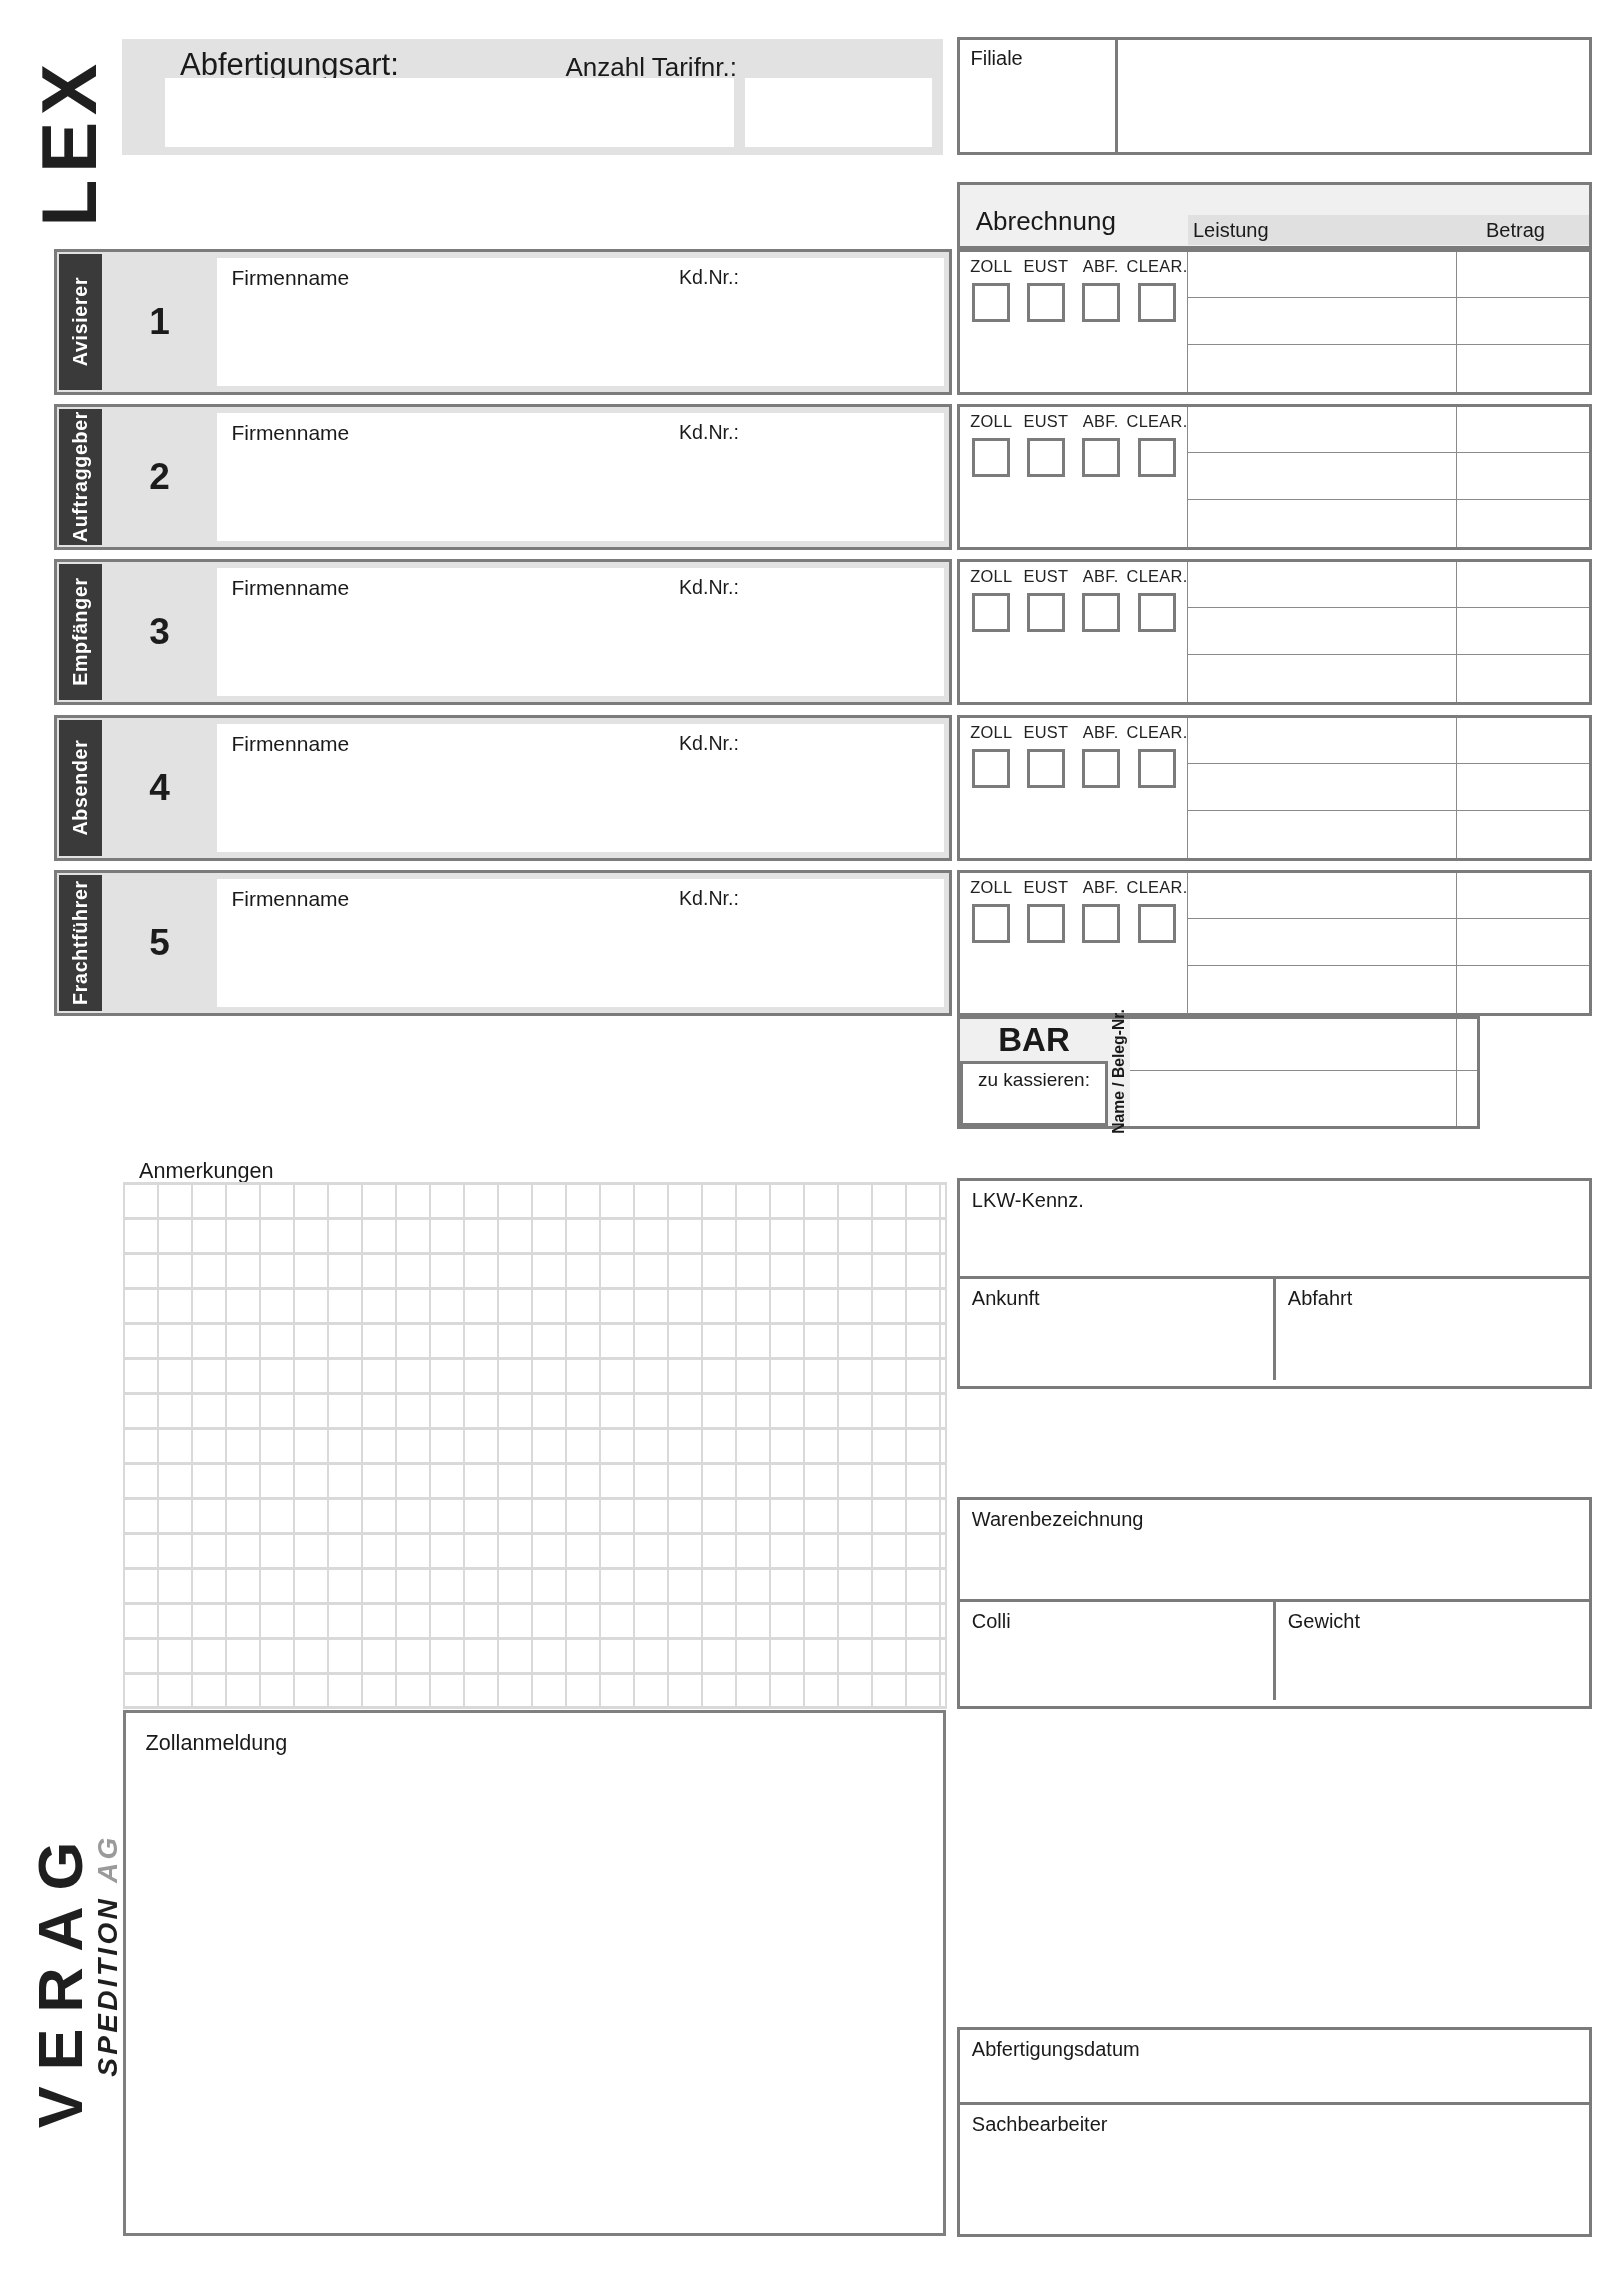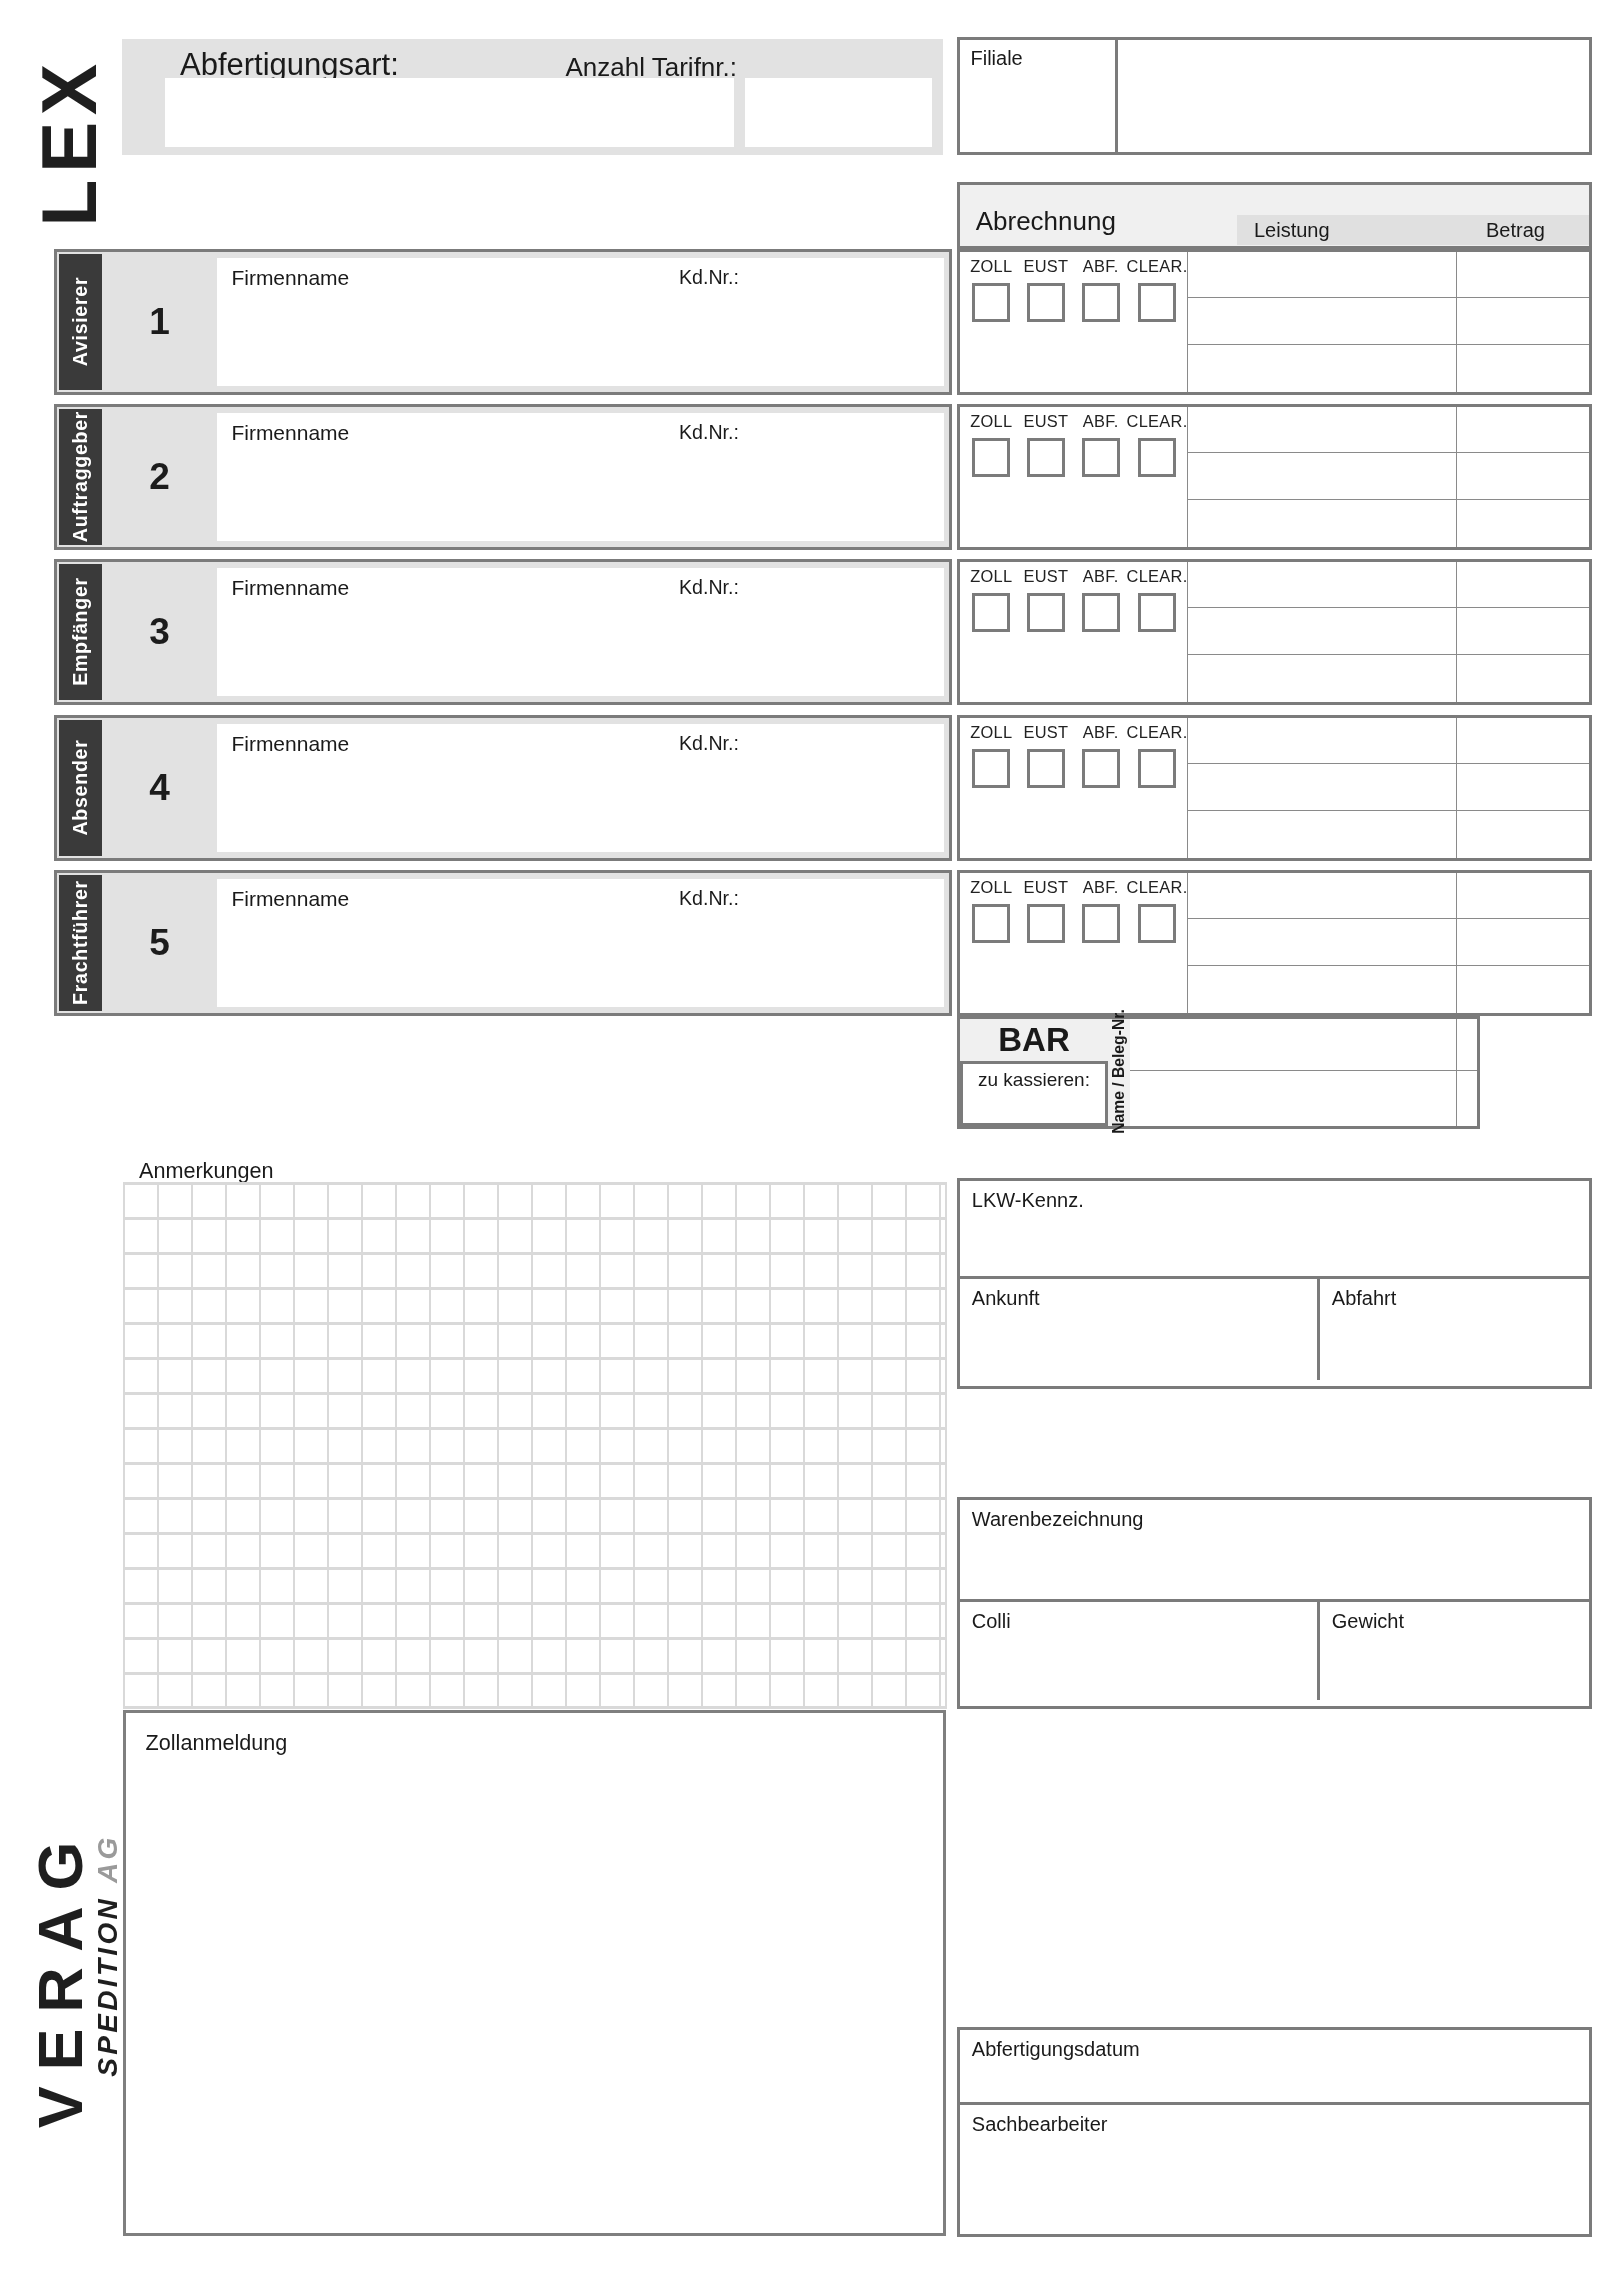--- a/index.html
+++ b/index.html
@@ -39,21 +39,21 @@
   .filiale-box { position:absolute; left:957px; top:37px; width:635px; height:118px;
                  border:3.9px solid #7b7b7b; background:#ffffff; display:flex; }
   .filiale-cell { width:158px; border-right:3.9px solid #7b7b7b; padding:6.5px 10.5px; font-size:20px; }
   .posnr-cell   { flex:1; padding:6.5px 11.8px; font-size:20px; }
   
   .abrech-header { position:absolute; left:957px; top:182px; width:635px; height:67px;
                    border:3.9px solid #7b7b7b; background:#f0f0f0;text-decoration:underline; }
   .abrech-title { position:absolute; left:15.7px; top:21px; font-size:26px; }
   .col-head { position:absolute; top:215px; height:30px; background:#e0e0e0;
               display:flex; align-items:center; font-size:20px; }
-  .leistung-head { left:1237px; width:268px; padding-left:17px; }
+  .leistung-head { left:1188px; width:268px; padding-left:5px; }
   .betrag-head   { left:1456px; width:133px; padding-left:30px; }
   
   .party-row { position:absolute; left:54px; width:898px; height:146px;
                border:3.3px solid #7b7b7b; background:#e2e2e2; }
   .role-strip { position:absolute; left:2px; top:2px; bottom:2px; width:43px; background:#3a3a3a; }
   .role-strip .vt { left:0; top:0; width:135px; height:43px;
                     color:#ffffff; font-size:19.6px; font-weight:600; letter-spacing:0.7px; }
   .row-num { position:absolute; left:45px; top:0; width:115px; height:100%;
              display:flex; align-items:center; justify-content:center;
              font-size:37px; font-weight:bold; color:#1c1c1c; }
@@ -91,21 +91,21 @@
     background-color:#ffffff;
     background-image:
       repeating-linear-gradient(to right,  #d9d9d9 0 2px, transparent 2px 34px),
       repeating-linear-gradient(to bottom, #d9d9d9 0 3.3px, transparent 3.3px 35px);
     border-right:2px solid #d9d9d9; border-bottom:3.3px solid #d9d9d9;
   }
   
   .group { position:absolute; left:957px; width:635px; border:3.9px solid #7b7b7b; background:#ffffff; }
   .group .top-cell { border-bottom:3.9px solid #7b7b7b; padding:7.9px 11.8px; font-size:20px; }
   .group .bottom-row { display:flex; }
-  .group .cell-l { width:360px; border-right:3.9px solid #7b7b7b; padding:7.9px 11.8px; font-size:20px; }
+  .group .cell-l { width:316px; border-right:3.9px solid #7b7b7b; padding:7.9px 11.8px; font-size:20px; }
   .group .cell-r { flex:1; padding:7.9px 11.8px; font-size:20px; }
   .lkw-group   { top:1178px; height:211px; }
   .lkw-group .top-cell { height:98px; }
   .lkw-group .bottom-row { height:101px; }
   .waren-group { top:1497px; height:212px; }
   .waren-group .top-cell { height:102px; }
   .waren-group .bottom-row { height:98px; }
   .abf-group   { top:2027px; height:210px; }
   .abf-group .top-cell { height:75px; }
   .abf-group .bottom-cell { height:128px; padding:7.9px 11.8px; font-size:20px; }

